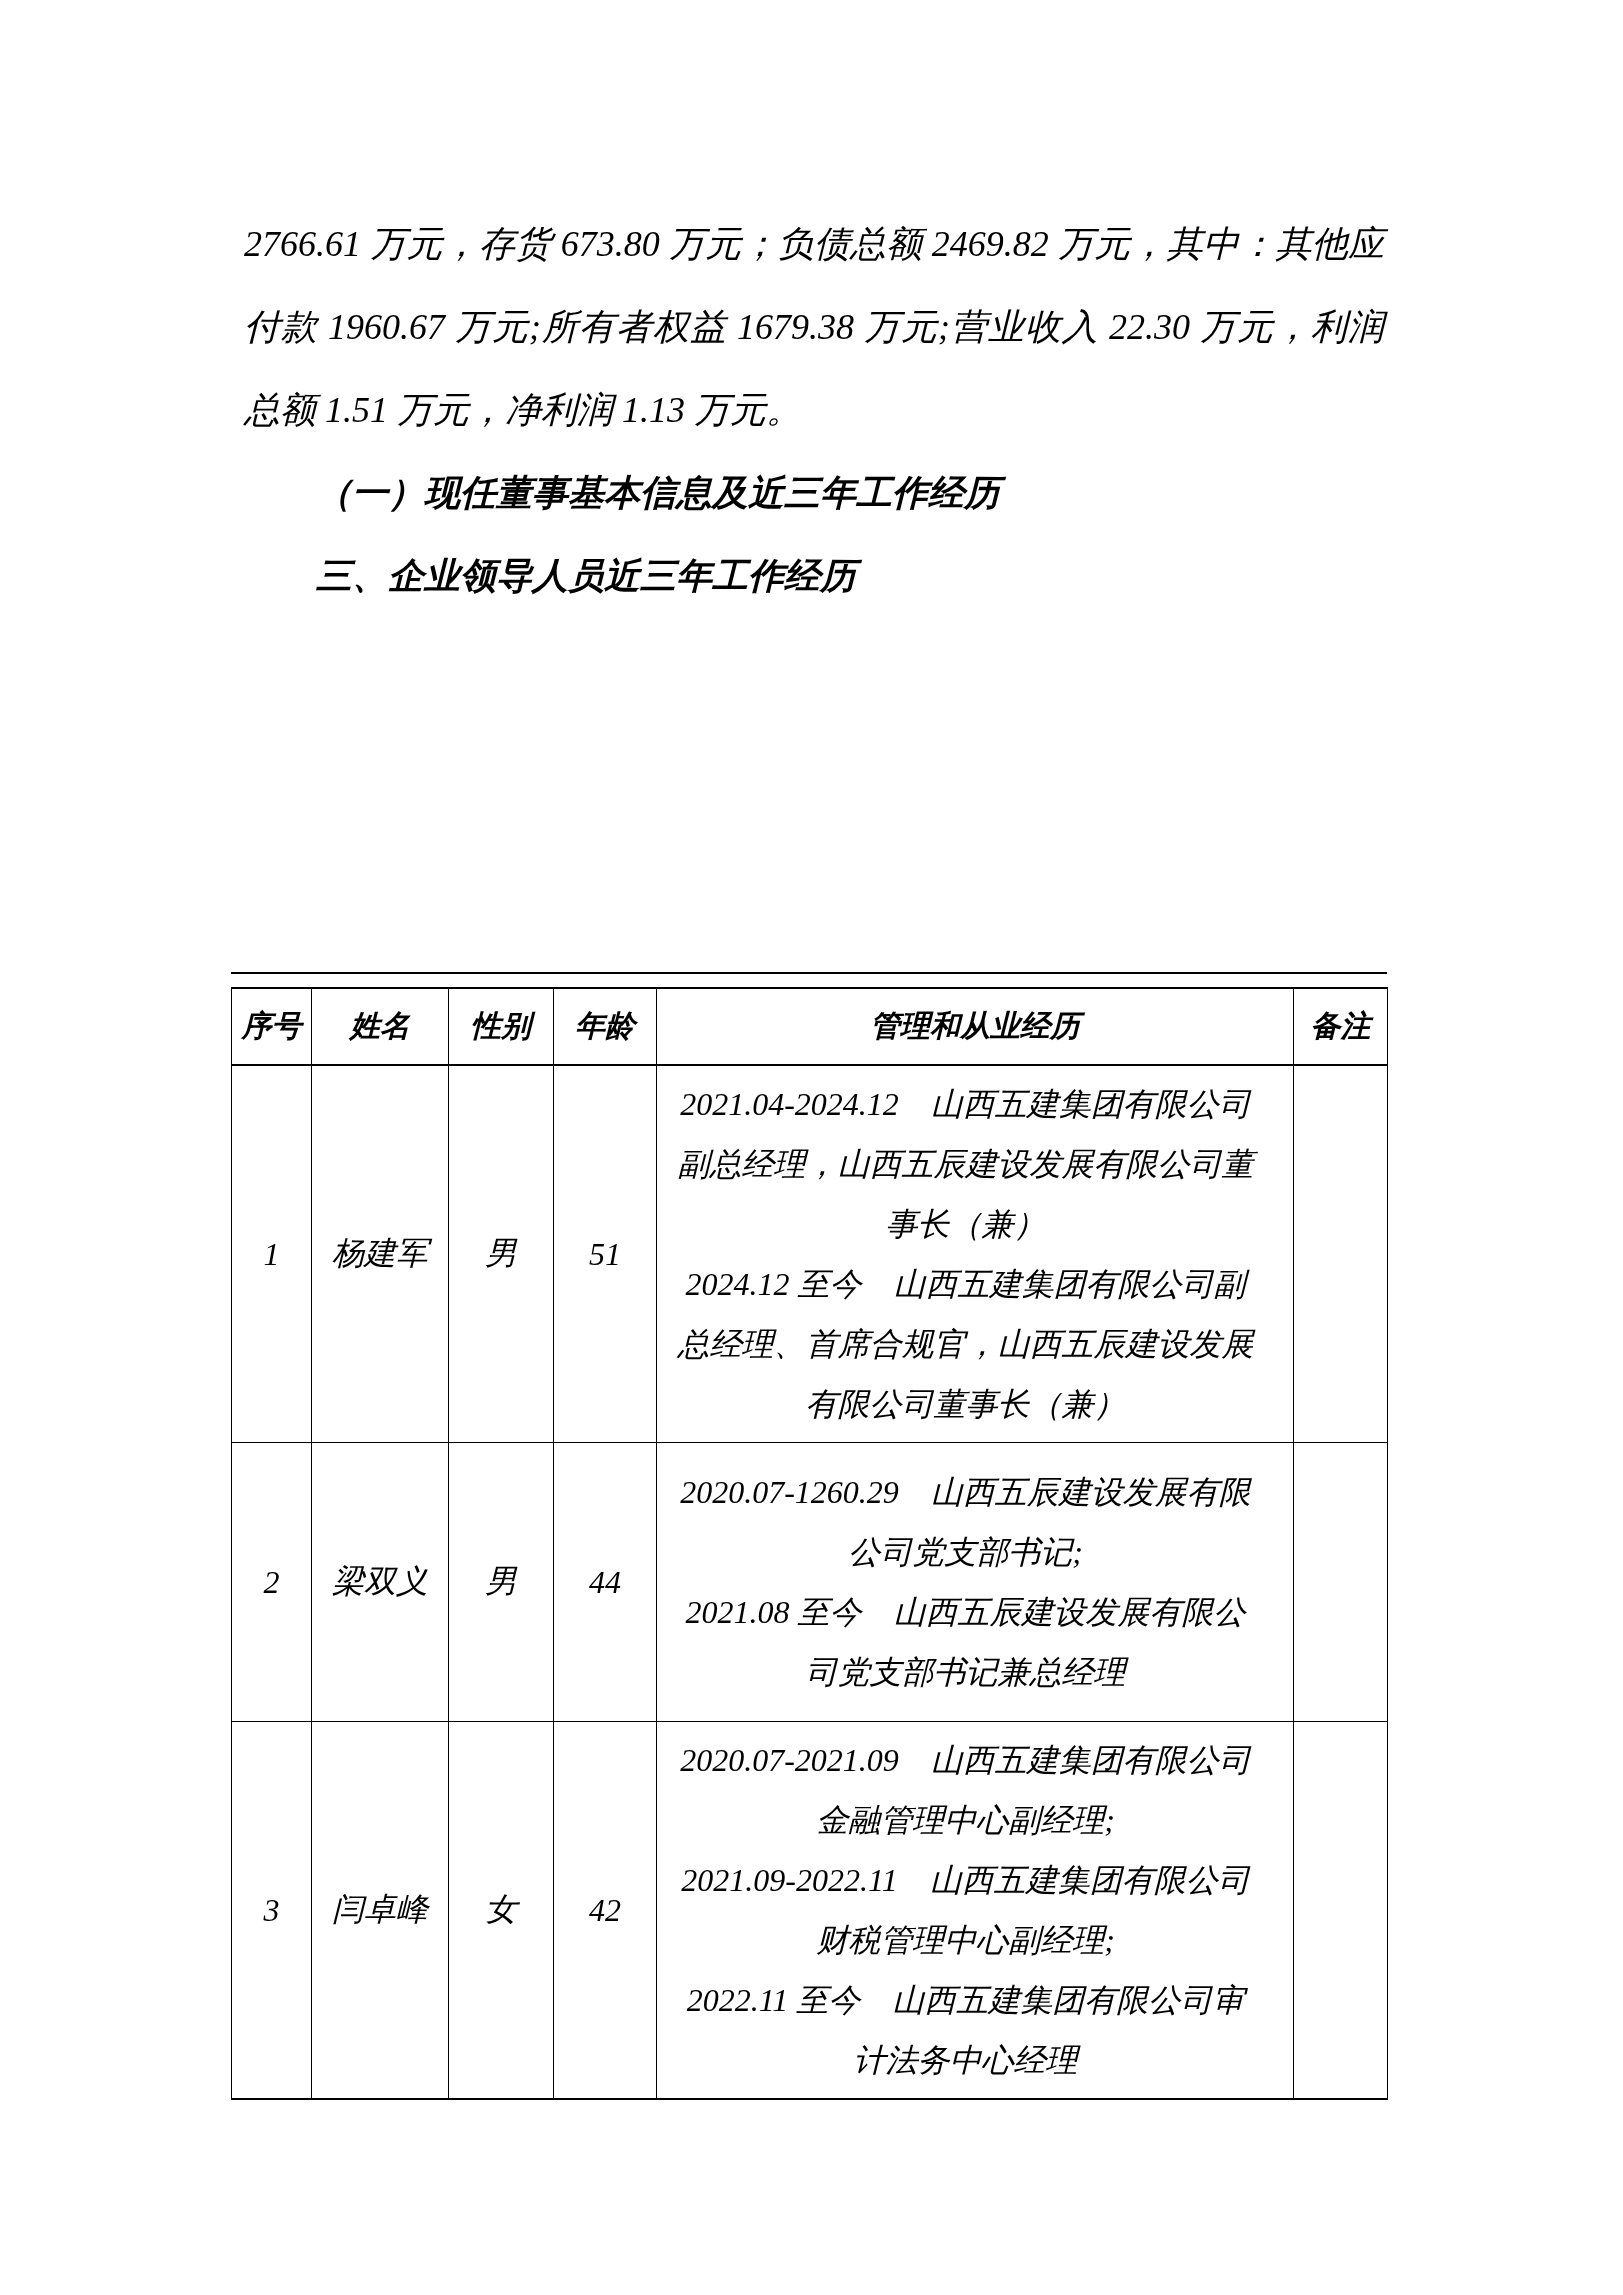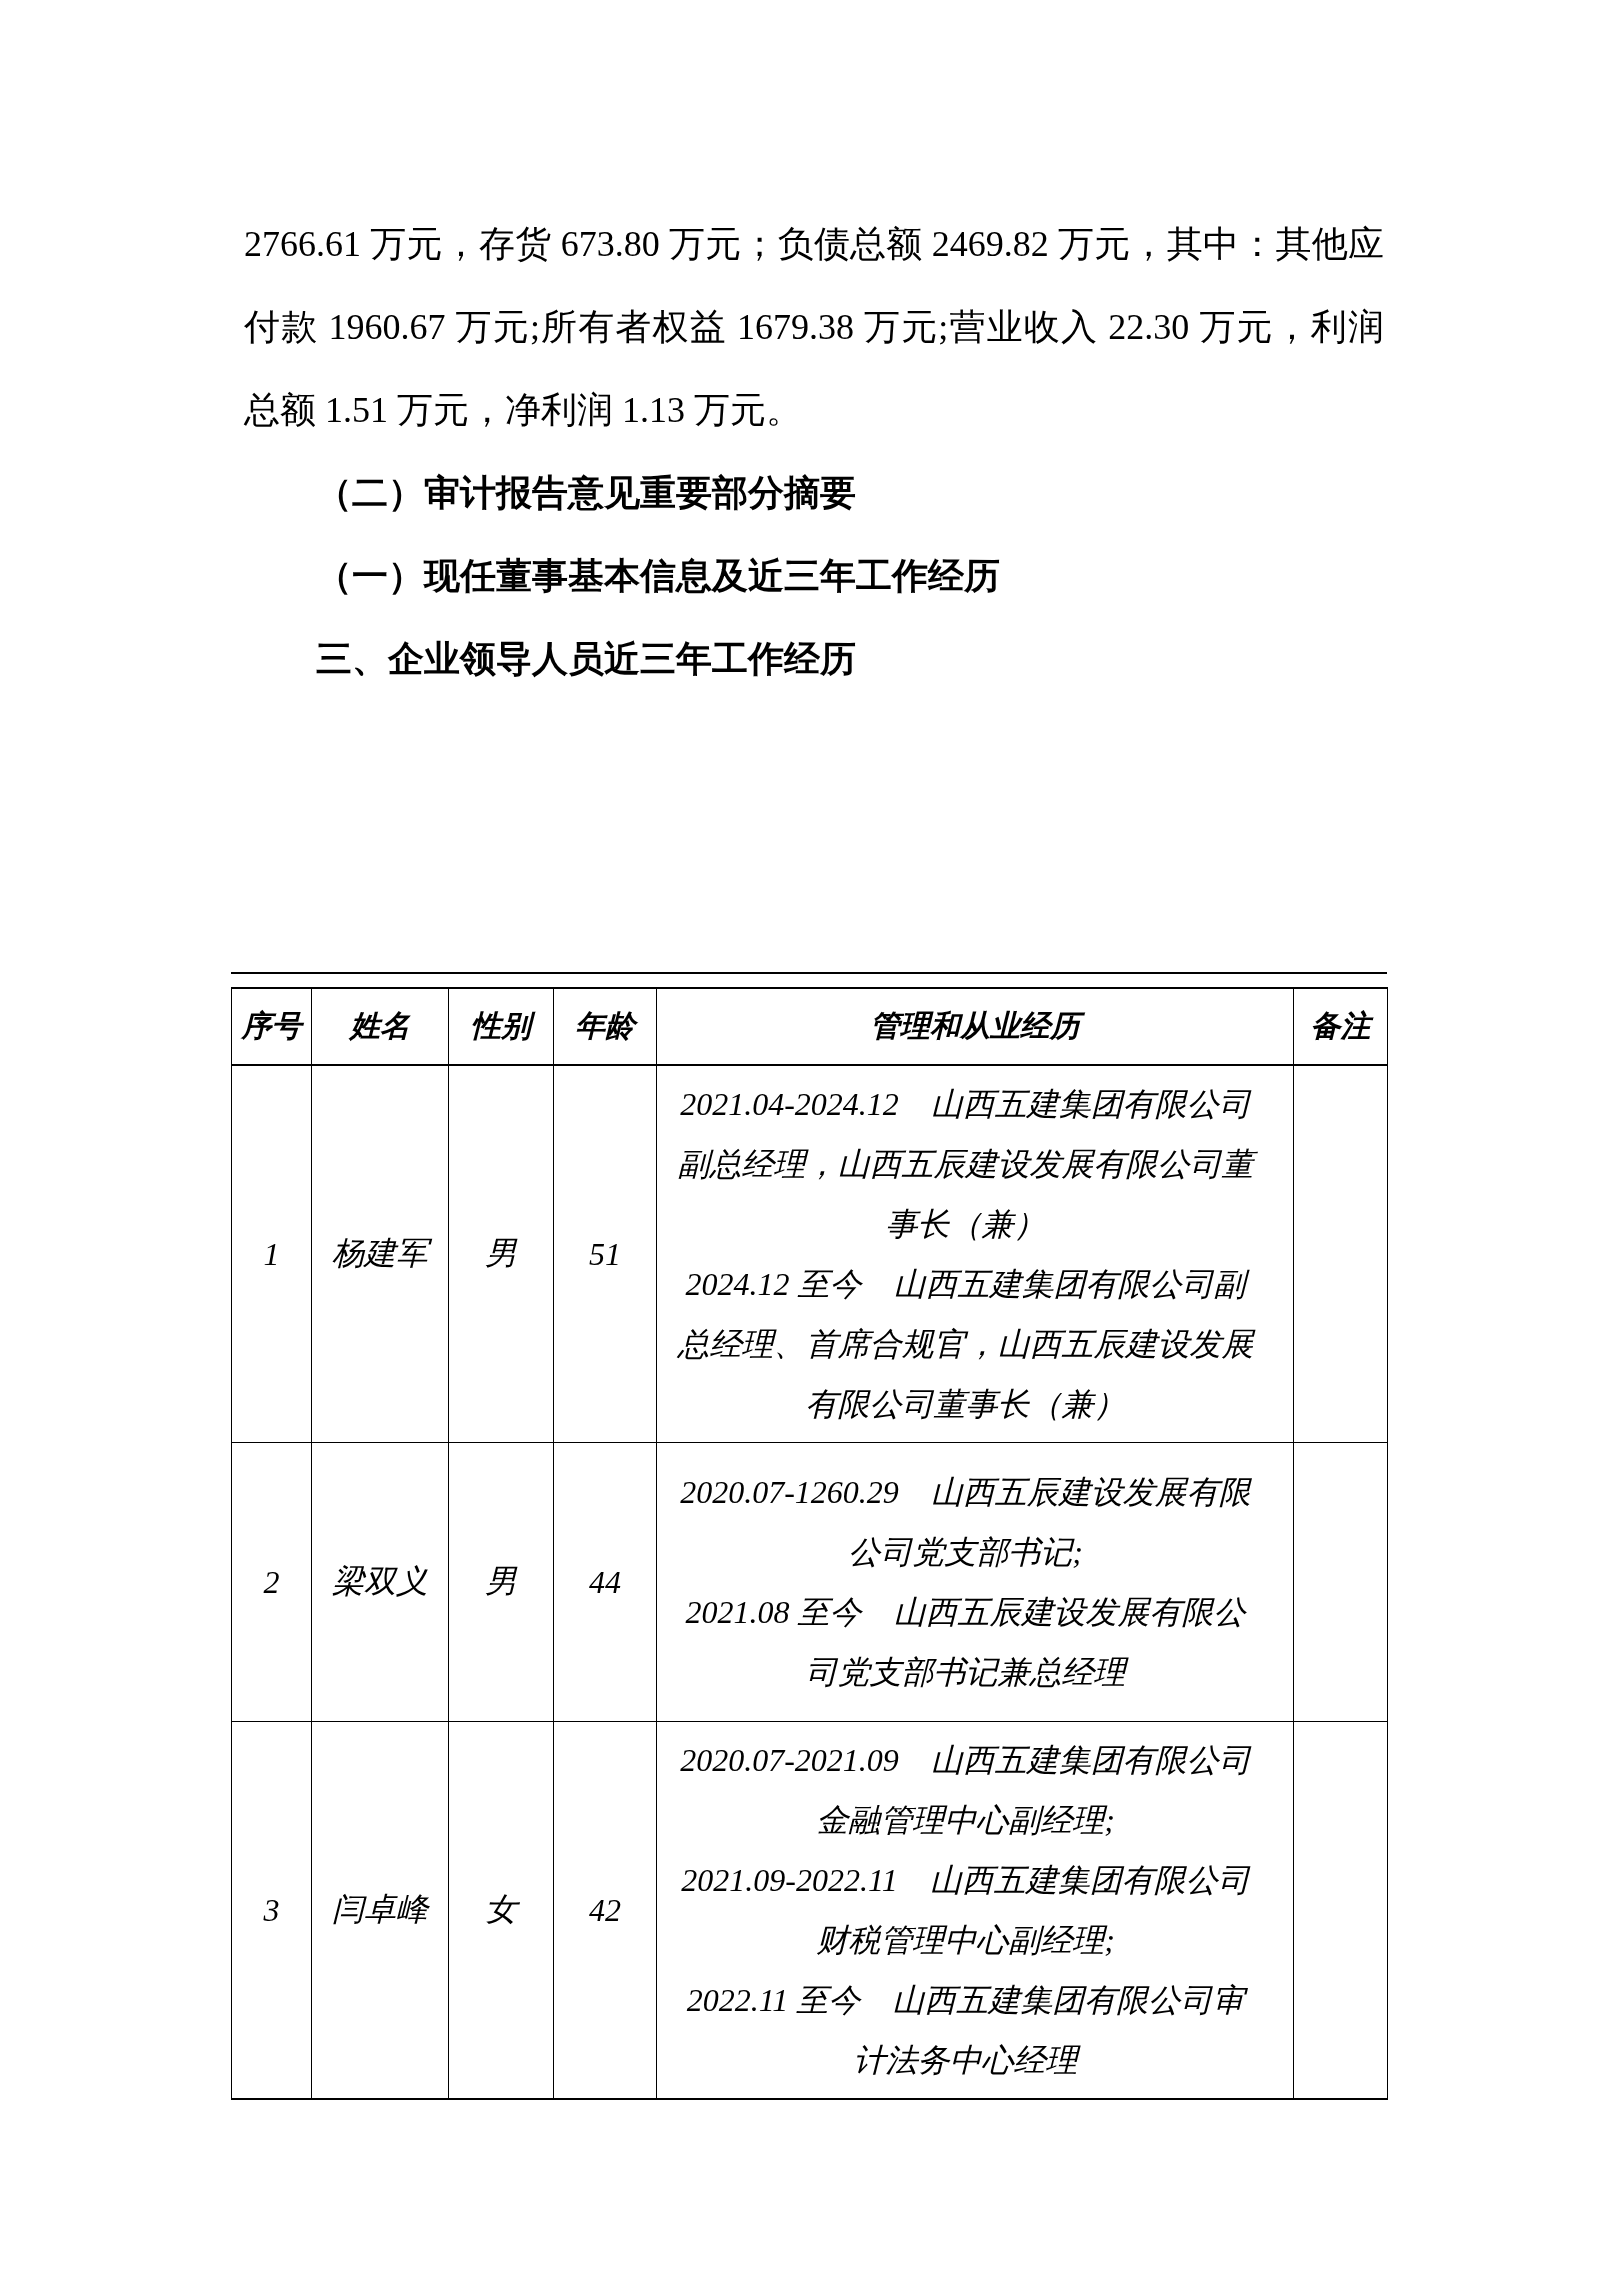--- a/index.html
+++ b/index.html
@@ -7,20 +7,21 @@
     position:relative;
     width:1623px;height:2295px;
     background:#ffffff;color:#000000;
     font-family:"Liberation Serif","DejaVu Serif",serif;
     overflow:hidden;
   }
   .content{
     position:absolute;left:244px;top:203px;width:1140px;
     font-size:36px;line-height:83px;
     text-align:justify;
+    font-style:italic;
   }
   .content p{margin:0;padding:0;}
   .para{text-align:justify;}
   .para.indent{text-indent:2em;}
   .heading{font-weight:bold;text-indent:2em;text-align:left;}
   .table-wrap{position:absolute;left:231px;top:972px;width:1156px;font-style:italic;}
   .top-rule{height:1.6px;background:#000;margin:0 0 13.5px 0;}
   table.people{
     border-collapse:collapse;table-layout:fixed;width:1156px;
     font-size:32px;
@@ -46,21 +47,20 @@
   tr.row-2 td{height:262px;}
   tr.row-3 td{height:352px;}
 </style>
 </head>
 <body>
 
 <div class="page">
 
   <div class="content">
     <p class="para">2766.61 万元，存货 673.80 万元；负债总额 2469.82 万元，其中：其他应付款 1960.67 万元;所有者权益 1679.38 万元;营业收入 22.30 万元，利润总额 1.51 万元，净利润 1.13 万元。</p>
-    <p class="heading">（二）审计报告意见重要部分摘要</p>
     <p class="heading">（一）现任董事基本信息及近三年工作经历</p>
     <p class="heading">三、企业领导人员近三年工作经历</p>
   </div>
 
   <div class="table-wrap">
     <div class="top-rule"></div>
     <table class="people">
       <colgroup>
         <col style="width:80px">
         <col style="width:137px">

